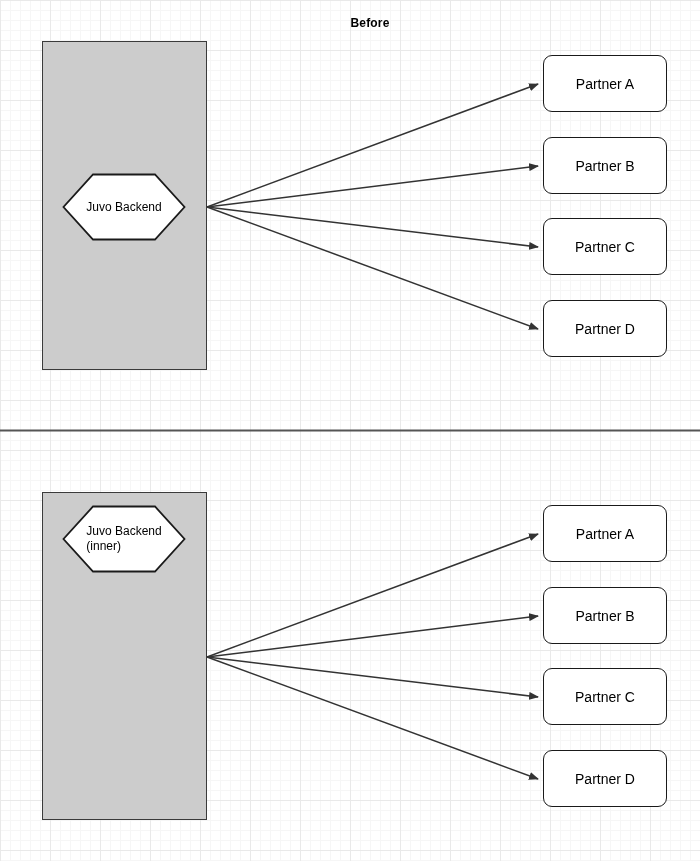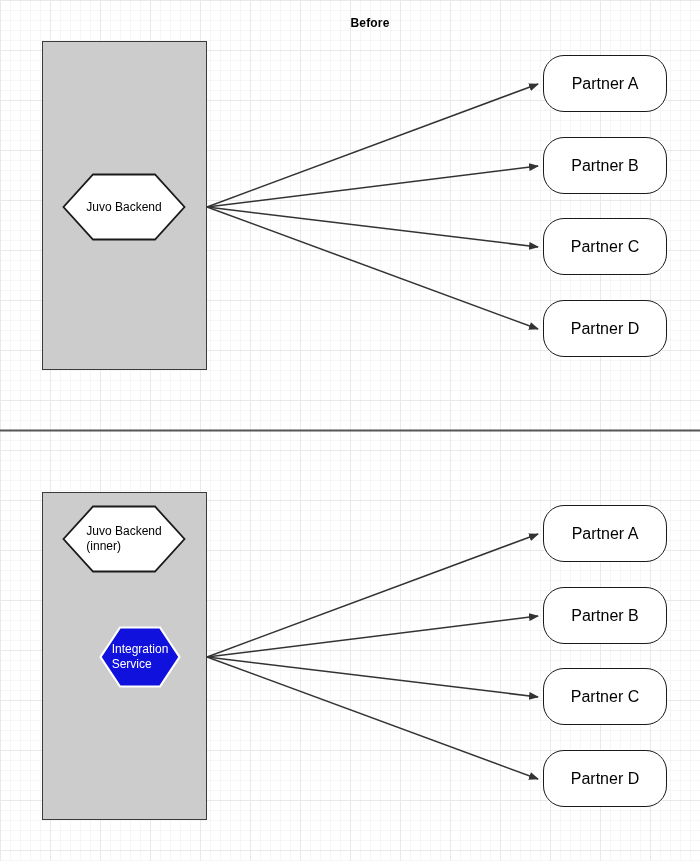--- a/index.html
+++ b/index.html
@@ -54,26 +54,26 @@
   }
   #container-before { left: 42px; top: 41px; width: 165px; height: 329px; }
   #container-after  { left: 42px; top: 492px; width: 165px; height: 328px; }
 
   .partner-box {
     position: absolute;
     width: 124px;
     height: 57px;
     background: #ffffff;
     border: 1.6px solid #1a1a1a;
-    border-radius: 21px;
+    border-radius: 9px;
     box-sizing: border-box;
     display: flex;
     align-items: center;
     justify-content: center;
-    font-size: 16px;
+    font-size: 14px;
     color: #000000;
   }
 
   .hex-wrap {
     position: absolute;
     display: flex;
     align-items: center;
     justify-content: center;
     text-align: left;
   }
@@ -161,29 +161,20 @@
   <div class="hex-wrap" id="hex-juvo-inner">
     <svg class="hex-svg" width="124" height="68" viewBox="0 0 124 68">
       <polygon points="31,1.5 93,1.5 122.5,34 93,66.5 31,66.5 1.5,34" fill="#ffffff" stroke="#1a1a1a" stroke-width="1.8" stroke-linejoin="miter"></polygon>
     </svg>
     <span class="hex-label dark">
       <span>Juvo Backend</span><br>
       <span>(inner)</span>
     </span>
   </div>
 
-  <div class="hex-wrap" id="hex-integration">
-    <svg class="hex-svg" width="82" height="62" viewBox="0 0 82 62">
-      <polygon points="21,1.5 61,1.5 80.5,31 61,60.5 21,60.5 1.5,31" fill="#1111dd" stroke="#ffffff" stroke-width="2.2" stroke-linejoin="miter"></polygon>
-    </svg>
-    <span class="hex-label light">
-      <span>Integration</span><br>
-      <span>Service</span>
-    </span>
-  </div>
 
   <div class="partner-box" style="left:543px; top:505px;">
     <span>Partner A</span>
   </div>
   <div class="partner-box" style="left:543px; top:587px;">
     <span>Partner B</span>
   </div>
   <div class="partner-box" style="left:543px; top:668px;">
     <span>Partner C</span>
   </div>

